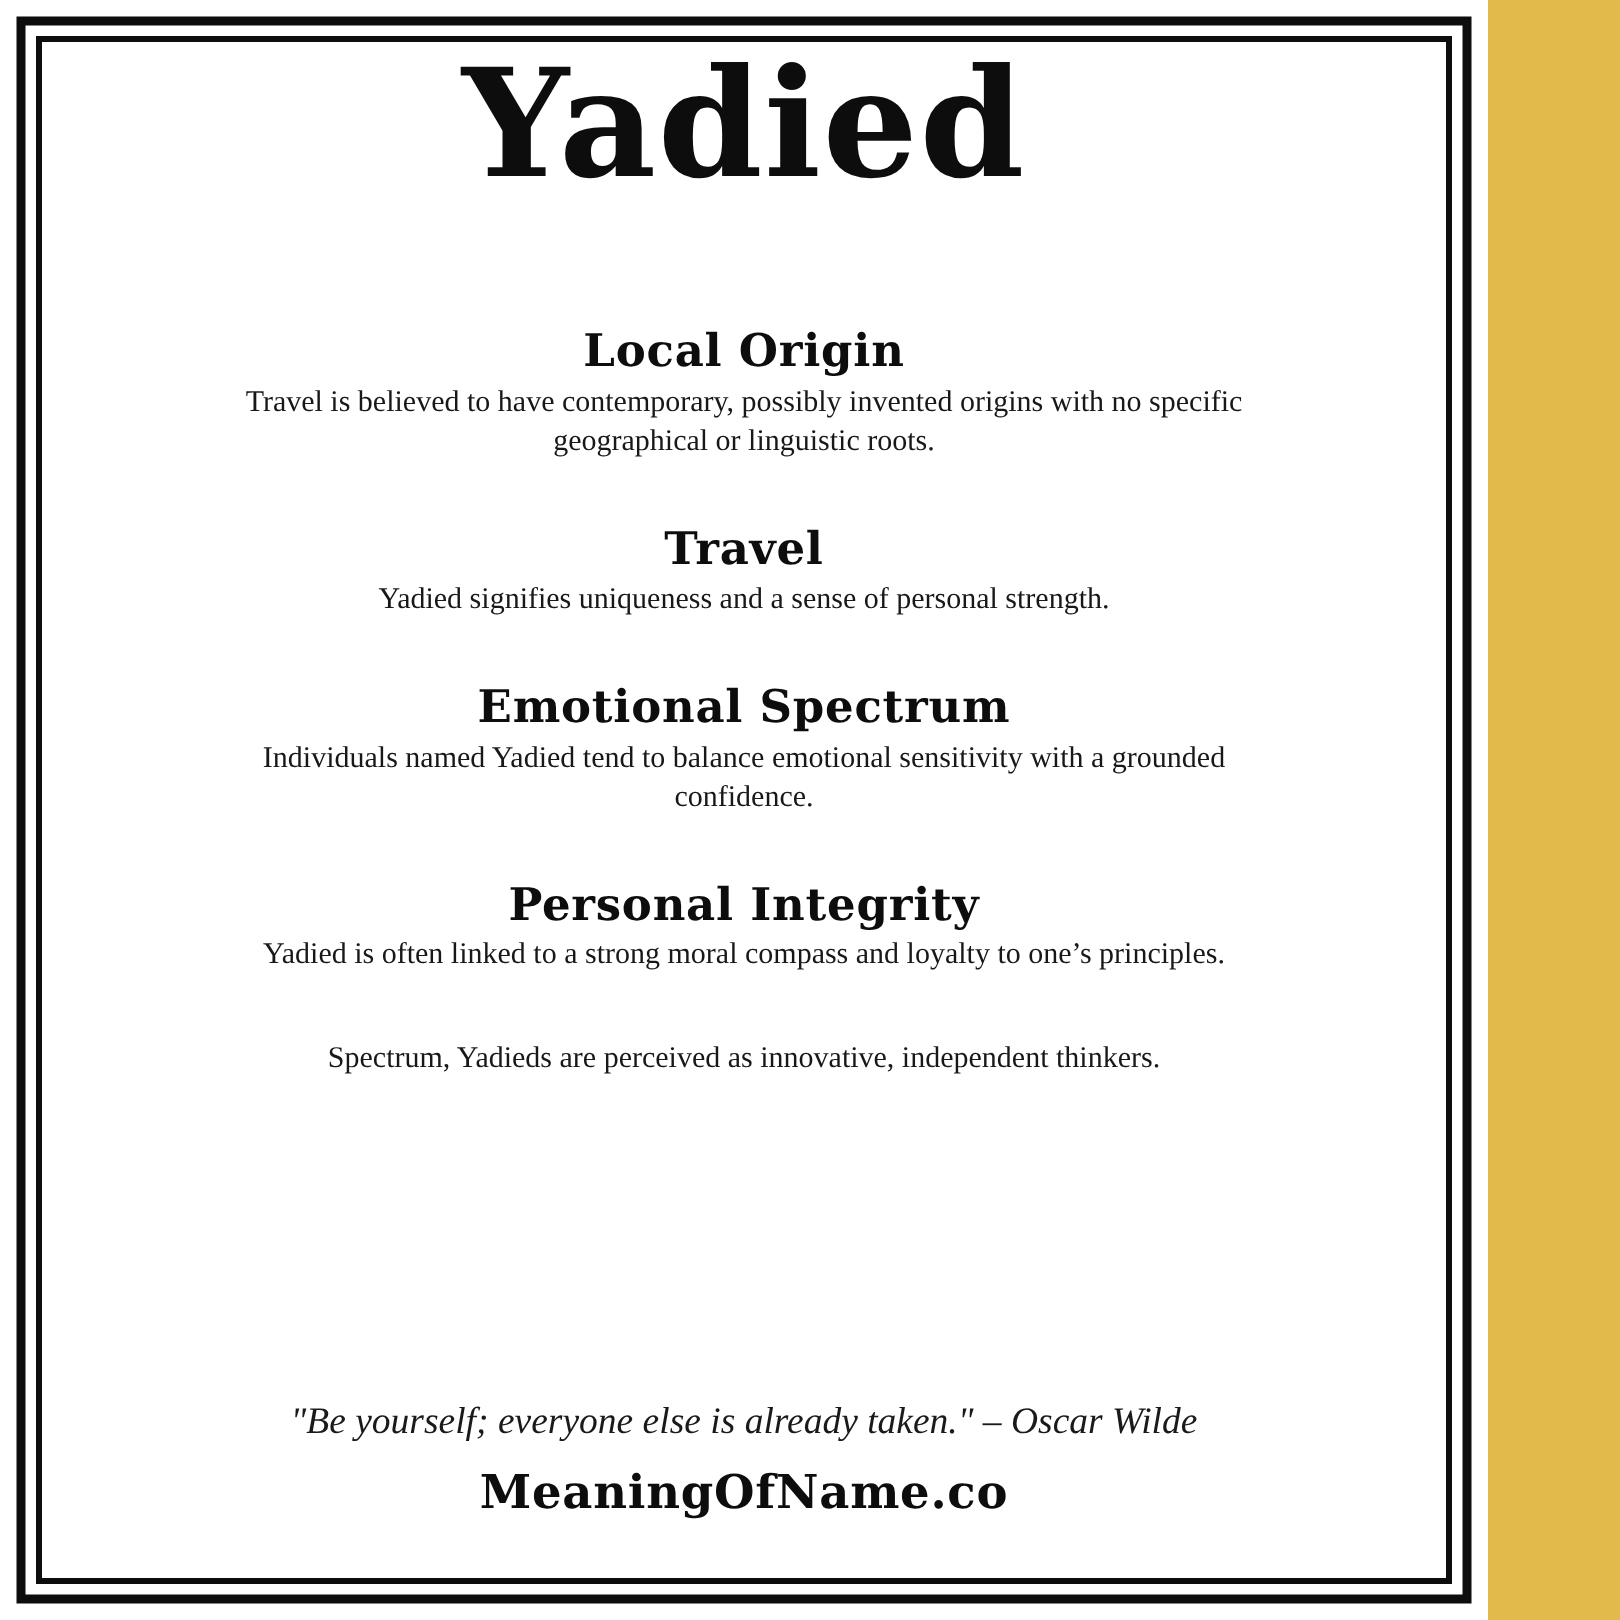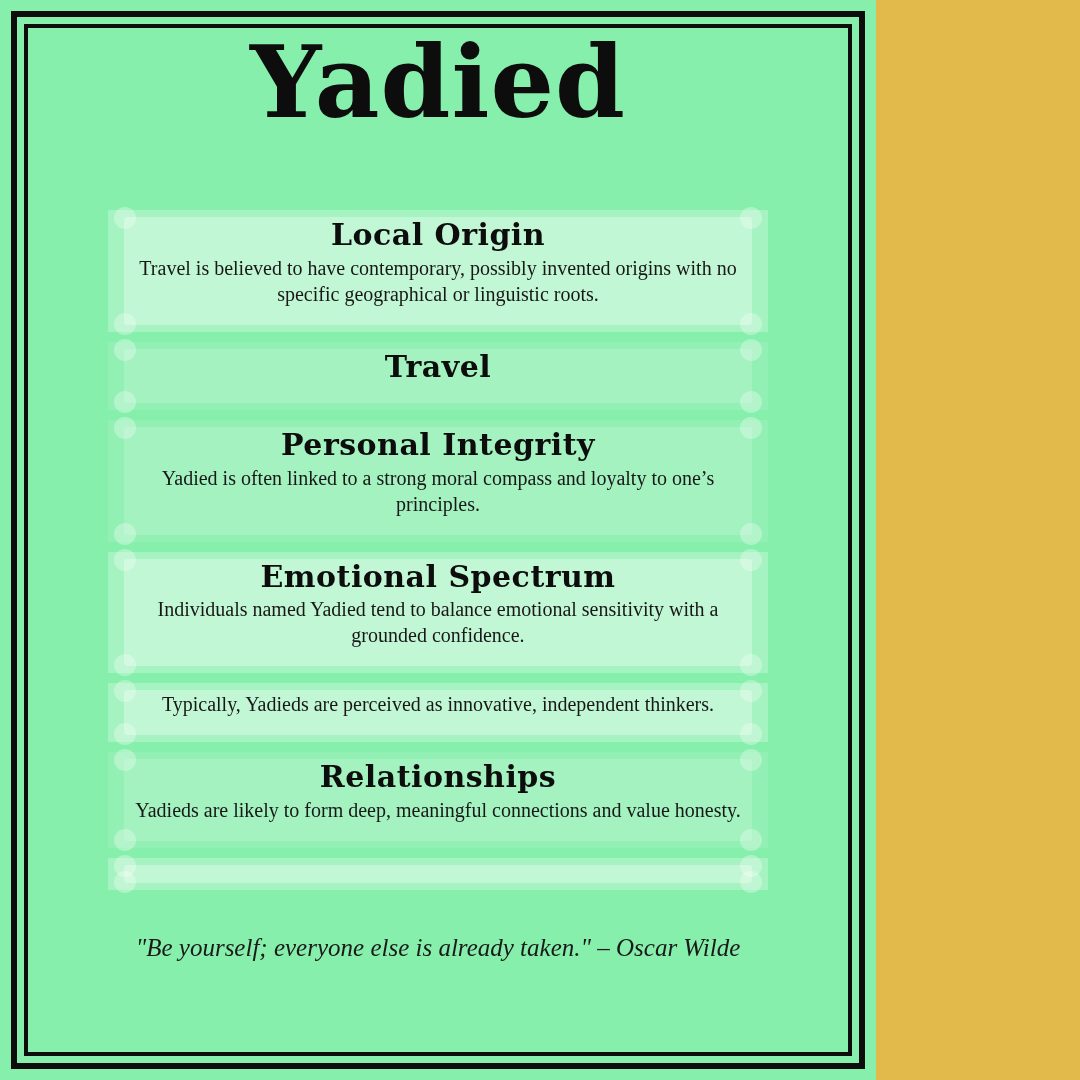--- a/index.html
+++ b/index.html
@@ -3,22 +3,22 @@
 <meta charset="utf-8">
 <style>
   html, body { margin: 0; padding: 0; }
   body {
     width: 1080px; height: 1080px;
     font-family: "Liberation Serif", serif;
     background: #e2ba4b;
   }
   .canvas {
     position: relative;
-    width: 876px; height: 1080px;
-    background: #86efac;
+    width: 992px; height: 1080px;
+    background: #ffffff;
     overflow: hidden;
     color: #121212;
   }
   .frame-outer {
     position: absolute; inset: 11px;
     border: 6px solid #0d0d0d;
     pointer-events: none;
   }
   .frame-inner {
     position: absolute; inset: 24px;
@@ -125,60 +125,54 @@
       <h2>Local Origin</h2>
       <p>Travel is believed to have contemporary, possibly invented origins with no specific geographical or linguistic roots.</p>
     </div>
 
     <div class="card tone-soft">
       <span class="corner-dot dot-tl"></span>
       <span class="corner-dot dot-tr"></span>
       <span class="corner-dot dot-bl"></span>
       <span class="corner-dot dot-br"></span>
       <h2>Travel</h2>
+      <p>Yadied signifies uniqueness and a sense of personal strength.</p>
+    </div>
+
+    <div class="card tone-strong">
+      <span class="corner-dot dot-tl"></span>
+      <span class="corner-dot dot-tr"></span>
+      <span class="corner-dot dot-bl"></span>
+      <span class="corner-dot dot-br"></span>
+      <h2>Emotional Spectrum</h2>
+      <p>Individuals named Yadied tend to balance emotional sensitivity with a grounded confidence.</p>
     </div>
 
     <div class="card tone-soft">
       <span class="corner-dot dot-tl"></span>
       <span class="corner-dot dot-tr"></span>
       <span class="corner-dot dot-bl"></span>
       <span class="corner-dot dot-br"></span>
       <h2>Personal Integrity</h2>
       <p>Yadied is often linked to a strong moral compass and loyalty to one’s principles.</p>
     </div>
 
     <div class="card tone-strong">
       <span class="corner-dot dot-tl"></span>
       <span class="corner-dot dot-tr"></span>
       <span class="corner-dot dot-bl"></span>
       <span class="corner-dot dot-br"></span>
-      <h2>Emotional Spectrum</h2>
-      <p>Individuals named Yadied tend to balance emotional sensitivity with a grounded confidence.</p>
+      <p>Spectrum, Yadieds are perceived as innovative, independent thinkers.</p>
     </div>
 
-    <div class="card tone-strong">
-      <span class="corner-dot dot-tl"></span>
-      <span class="corner-dot dot-tr"></span>
-      <span class="corner-dot dot-bl"></span>
-      <span class="corner-dot dot-br"></span>
-      <p>Typically, Yadieds are perceived as innovative, independent thinkers.</p>
-    </div>
-
-    <div class="card tone-soft">
-      <span class="corner-dot dot-tl"></span>
-      <span class="corner-dot dot-tr"></span>
-      <span class="corner-dot dot-bl"></span>
-      <span class="corner-dot dot-br"></span>
-      <h2>Relationships</h2>
-      <p>Yadieds are likely to form deep, meaningful connections and value honesty.</p>
-    </div>
 
     <div class="card tone-strong">
       <span class="corner-dot dot-tl"></span>
       <span class="corner-dot dot-tr"></span>
       <span class="corner-dot dot-bl"></span>
       <span class="corner-dot dot-br"></span>
     </div>
 
   </div>
 
   <div class="quote">"Be yourself; everyone else is already taken." – Oscar Wilde</div>
+  <div class="brand">MeaningOfName.co</div>
 </div>
 
 </body></html>

